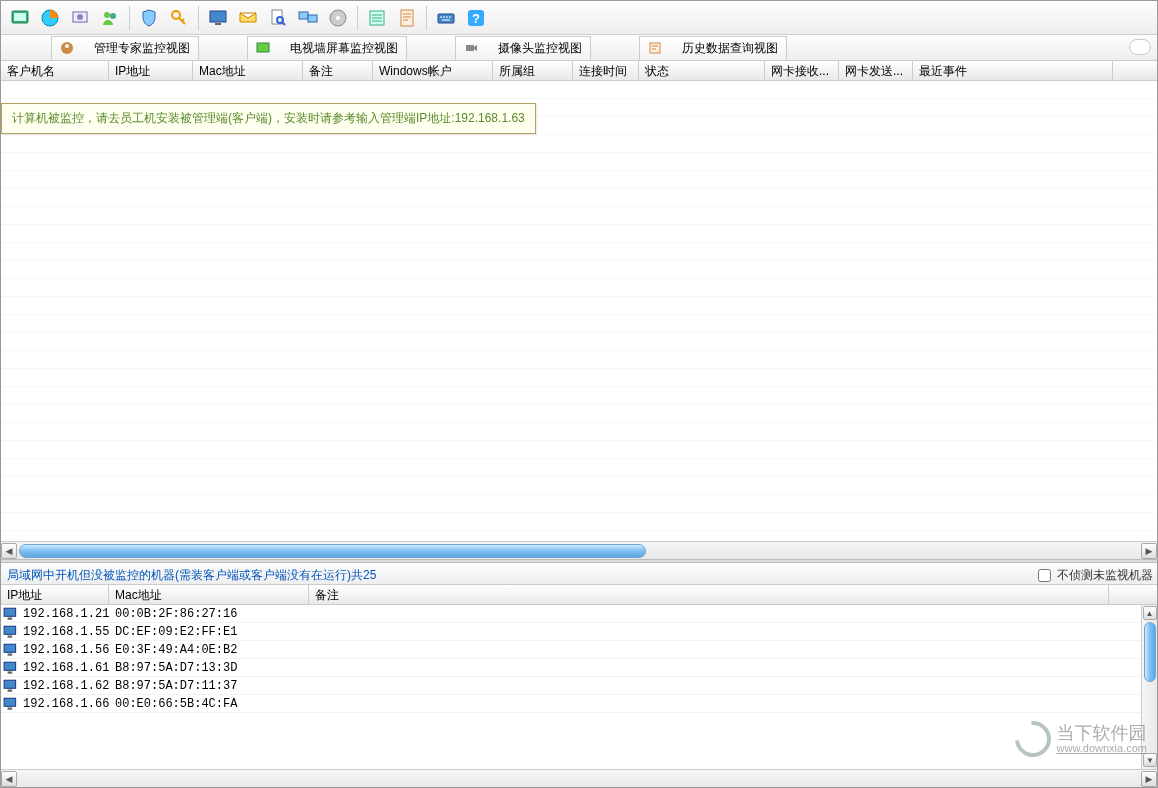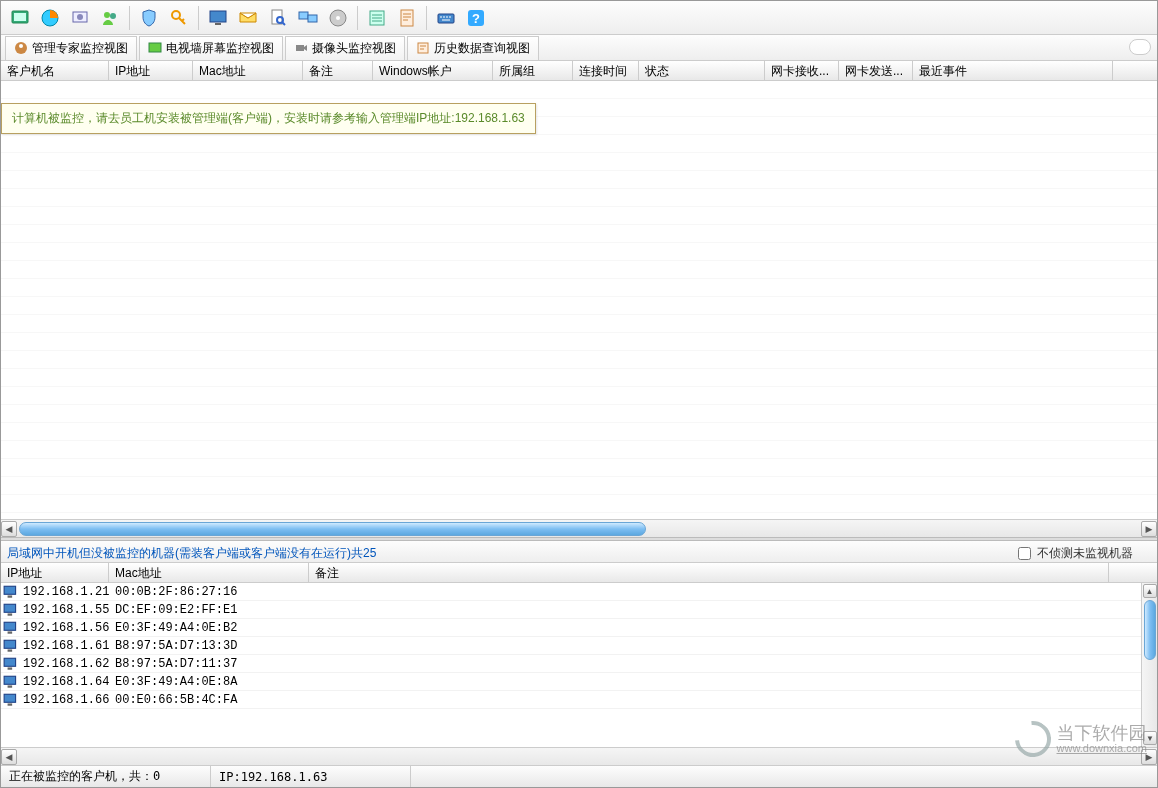--- a/index.html
+++ b/index.html
@@ -14,41 +14,41 @@
 .dot.green { background: radial-gradient(circle at 30% 30%, #9f6, #3a1); }
 .dot.yellow { background: radial-gradient(circle at 30% 30%, #ff7, #ea0); }
 .dot.red { background: radial-gradient(circle at 30% 30%, #f99, #d22); }
 
 .toolbar { height: 34px; background: linear-gradient(to bottom, #fdfdfd, #eee); border-bottom: 1px solid #ccc; display: flex; align-items: center; padding: 2px 6px; gap: 4px; }
 .tb-btn { width: 26px; height: 26px; display: flex; align-items: center; justify-content: center; border: 1px solid transparent; border-radius: 3px; cursor: pointer; }
 .tb-sep { width: 1px; height: 24px; background: #ccc; margin: 0 2px; }
 .tb-btn svg { width: 20px; height: 20px; }
 
 .viewtabs { height: 26px; background: linear-gradient(to bottom, #fdfdfd, #eee); border-bottom: 1px solid #ccc; display: flex; align-items: center; padding: 0 4px; gap: 2px; position: relative; }
-.viewtab { display: flex; align-items: center; gap: 4px; padding: 3px 8px; border: 1px solid #ccc; border-bottom: none; background: linear-gradient(to bottom, #fff, #f2f2f2); cursor: pointer; font-size: 12px; }
+.viewtab { display: flex; align-items: center; gap: 20px; padding: 3px 8px; border: 1px solid #ccc; border-bottom: none; background: linear-gradient(to bottom, #fff, #f2f2f2); cursor: pointer; font-size: 12px; margin-left: 46px; }
 .viewtab .vicon { width: 14px; height: 14px; display:inline-block; }
 .viewtabs-toggle { position: absolute; right: 6px; top: 4px; width: 22px; height: 16px; border: 1px solid #ccc; border-radius: 8px; background: #fff; }
 
 .columns { height: 20px; background: linear-gradient(to bottom, #fff, #e8e8e8); border-bottom: 1px solid #ccc; display: flex; }
 .col { border-right: 1px solid #ccc; padding: 2px 6px; font-size: 12px; color: #000; white-space: nowrap; overflow: hidden; }
 .main-grid { flex: 1; position: relative; background: #fff; overflow: hidden; }
 .grid-rows { position: absolute; inset: 0; background: repeating-linear-gradient(to bottom, #fff 0, #fff 17px, #f7f7f7 17px, #f7f7f7 18px); }
 .tooltip { position: absolute; left: 0; top: 22px; background: #fffff0; border: 1px solid #b8a060; padding: 6px 10px; color: #6a4; font-size: 12px; box-shadow: 1px 1px 2px rgba(0,0,0,0.1); }
 .tooltip span { color: #5a8a2a; }
 
 .hscroll { height: 18px; background: linear-gradient(to bottom, #f5f5f5, #e8e8e8); border-top: 1px solid #ccc; display: flex; align-items: center; }
 .hscroll .sbtn { width: 16px; height: 16px; border: 1px solid #aaa; background: linear-gradient(#fff,#ddd); border-radius: 2px; display:flex; align-items:center; justify-content:center; font-size:9px; color:#555; }
 .hscroll .strack { flex: 1; height: 14px; margin: 0 2px; position: relative; }
 .hscroll .sthumb { position: absolute; left: 0; top: 0; width: 56%; height: 14px; background: linear-gradient(to bottom, #cfeaff, #7dbef2, #5ca8e0); border: 1px solid #6aa6d6; border-radius: 7px; }
 
 .splitter { height: 4px; background: #ddd; border-top: 1px solid #bbb; border-bottom: 1px solid #bbb; cursor: row-resize; }
 
 .lower-header { height: 22px; background: linear-gradient(to bottom, #fdfdfd, #eee); border-bottom: 1px solid #ccc; display: flex; align-items: flex-end; padding: 0 6px; position: relative; }
 .lower-header .lh-text { color: #0055bb; font-size: 12px; }
-.lh-right { position: absolute; right: 24px; display: flex; align-items: center; gap: 4px; color: #333; }
+.lh-right { position: absolute; right: 4px; display: flex; align-items: center; gap: 4px; color: #333; }
 .lh-right input { margin-right: 2px; }
 
 .lower-cols { height: 20px; background: linear-gradient(to bottom, #fff, #e8e8e8); border-bottom: 1px solid #ccc; display: flex; }
 .lower-grid { height: 164px; overflow: hidden; position: relative; background: #fff; display: flex; }
 .lower-rows { flex: 1; }
 .lrow { height: 18px; display: flex; align-items: center; border-bottom: 1px solid #f2f2f2; font-family: "Courier New", monospace; font-size: 12px; }
 .lrow .licon { width: 16px; height: 14px; margin: 0 2px; display:inline-flex; align-items:center; justify-content:center; }
 .lrow .lip { width: 90px; padding-left: 2px; }
 .lrow .lmac { padding-left: 4px; }
 .vscroll { width: 16px; background: linear-gradient(to right,#f5f5f5,#e8e8e8); border-left: 1px solid #ccc; position: relative; }
@@ -297,53 +297,38 @@
           <span class="lip">192.168.1.62</span>
           <span class="lmac">B8:97:5A:D7:11:37</span>
         </div>
         <div class="lrow">
           <span class="licon">
             <svg viewBox="0 0 14 14">
               <rect x="1" y="2" width="10" height="7" fill="#48c" stroke="#248"></rect>
               <rect x="4" y="10" width="4" height="2" fill="#666"></rect>
             </svg>
           </span>
-          <span class="lip">192.168.1.64</span>
-          <span class="lmac">E0:3F:49:A4:0E:8A</span>
-        </div>
-        <div class="lrow">
-          <span class="licon">
-            <svg viewBox="0 0 14 14">
-              <rect x="1" y="2" width="10" height="7" fill="#48c" stroke="#248"></rect>
-              <rect x="4" y="10" width="4" height="2" fill="#666"></rect>
-            </svg>
-          </span>
           <span class="lip">192.168.1.66</span>
           <span class="lmac">00:E0:66:5B:4C:FA</span>
         </div>
       </div>
     <div class="vscroll">
       <div class="vbtn">▲</div>
       <div class="vthumb"></div>
       <div style="flex:1"></div>
       <div class="vbtn" style="position:absolute;bottom:1px;left:1px">▼</div>
     </div>
   </div>
 
   <div class="hscroll">
     <div class="sbtn">◀</div>
     <div class="strack"></div>
     <div class="sbtn">▶</div>
   </div>
 
-  <div class="statusbar">
-    <div class="status-cell" style="width:210px">正在被监控的客户机，共：0</div>
-    <div class="status-cell" style="width:200px">IP:192.168.1.63</div>
-    <div class="status-cell" style="flex:1;border-right:none"></div>
-  </div>
 
   <div class="watermark">
     <div class="wlogo"></div>
     <div>
       <div class="wtext">当下软件园</div>
       <div class="wurl">www.downxia.com</div>
     </div>
   </div>
 
 </div>

